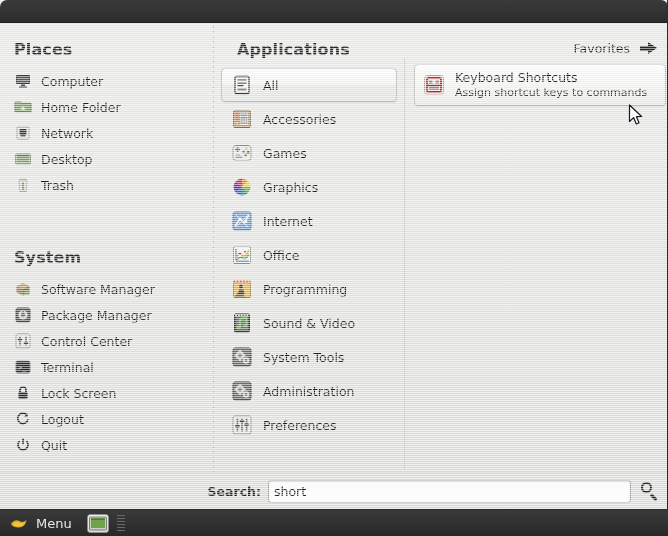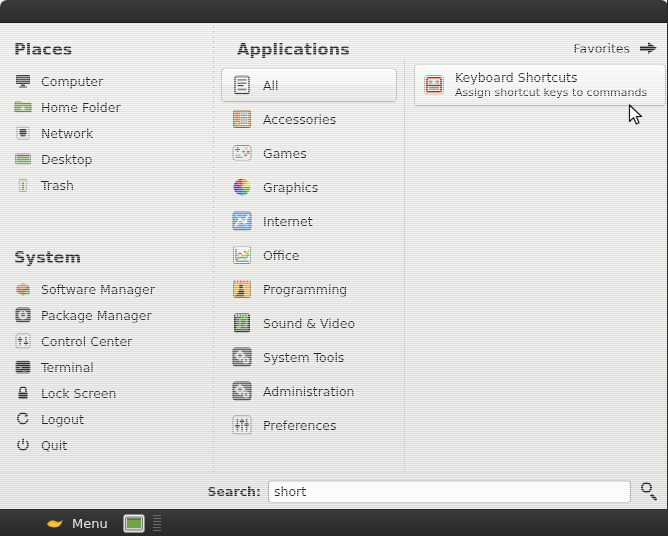--- a/index.html
+++ b/index.html
@@ -244,21 +244,20 @@
     width: 668px; height: 26px;
     background: linear-gradient(to bottom, #3a3a3a 0%, #313131 50%, #282828 100%);
     display: flex; align-items: center;
     z-index: 7;
   }
   #menu-button {
     display: flex; align-items: center;
     height: 26px;
     padding: 0 9px 0 10px;
     cursor: default;
-    margin-left: 36px;
   }
   #menu-label {
     color: #e8e8e8;
     font-size: 13px;
     margin-left: 8px;
   }
   #mint-leaf { width: 18px; height: 16px; position: relative; }
   #show-desktop {
     width: 22px; height: 19px;
     margin-left: 6px;

